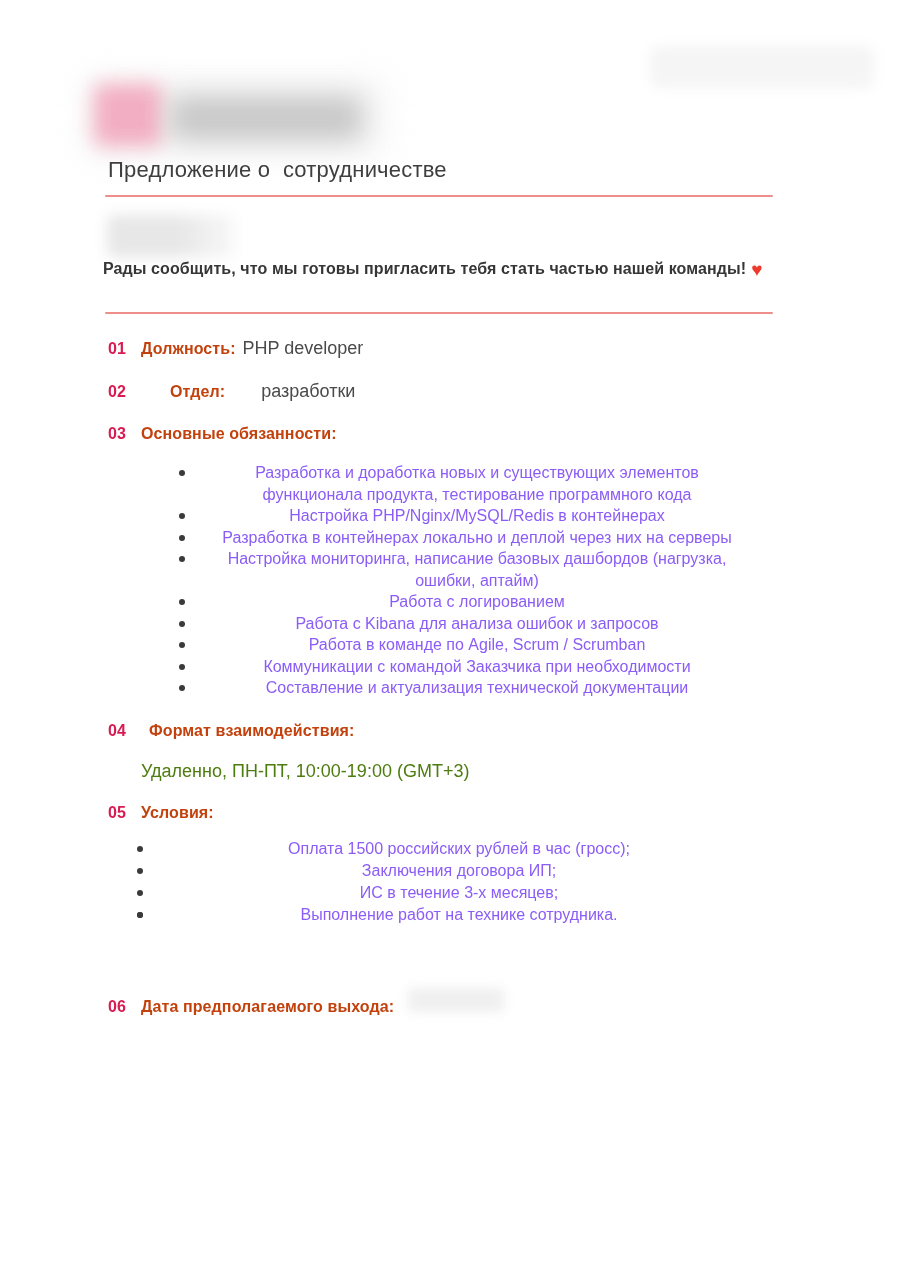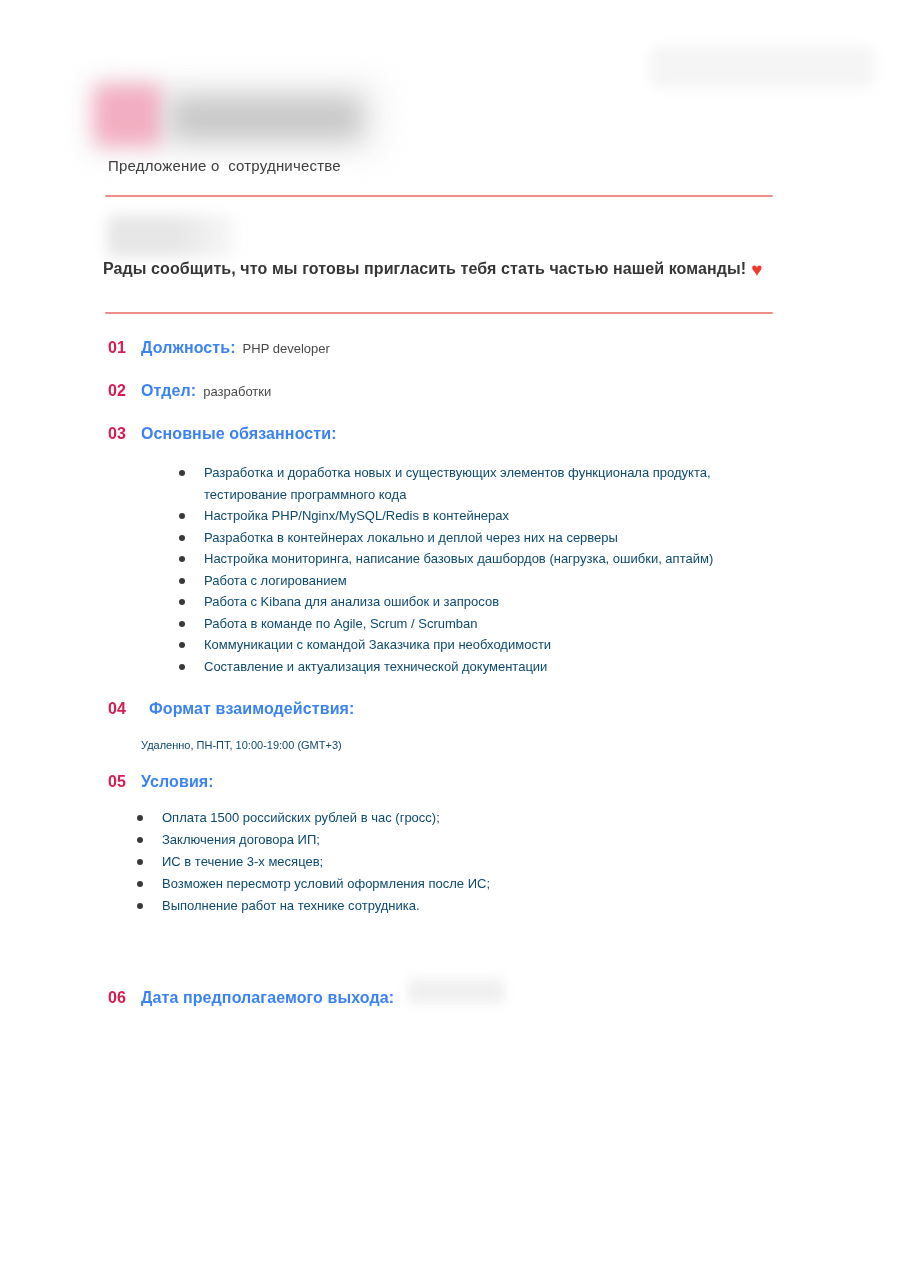--- a/index.html
+++ b/index.html
@@ -33,56 +33,56 @@
     border-radius:6px;filter:blur(7px);
   }
   .blur-date{
     display:inline-block;width:96px;height:24px;margin-left:7px;
     background:#efefef;border-radius:4px;filter:blur(6px);
     vertical-align:middle;
   }
   
   .title{
     position:absolute;left:108px;top:157px;margin:0;
-    font-size:15px;font-weight:400;color:#3e3e3e;
+    font-size:22px;font-weight:400;color:#3e3e3e;
     white-space:pre-wrap;letter-spacing:.2px;
   }
   .divider{
     position:absolute;left:105px;width:668px;height:2px;
     background:#ea7a76;border-radius:2px;opacity:.85;
   }
   .d1{top:195px;}
   .d2{top:312px;}
   .greeting{
     position:absolute;left:103px;top:259px;margin:0;
     font-size:16px;font-weight:700;color:#363636;letter-spacing:.1px;
   }
   .heart{color:#ee392d;font-size:19px;font-weight:400;margin-left:5px;vertical-align:-2px;}
   
   .body{position:absolute;left:0;top:326px;width:906px;}
   .sec{display:flex;align-items:baseline;padding-left:108px;font-size:16px;line-height:20px;}
   .num{color:#d81b51;font-weight:700;flex:none;width:24px;margin-right:9px;}
-  .lbl{font-weight:700;color:#3b82f6;margin-right:7px;white-space:nowrap;letter-spacing:.1px;}
-  .val{color:#4a4a4a;font-weight:400;font-size:13px;}
+  .lbl{font-weight:700;color:#c2410c;margin-right:7px;white-space:nowrap;letter-spacing:.1px;}
+  .val{color:#4a4a4a;font-weight:400;font-size:18px;}
   .s1{margin-top:12px;}
-  .s2{margin-top:22px;}
+  .s2{margin-top:22px;gap:29px;}
   .s3{margin-top:22px;}
   .s4{margin-top:22px;gap:8px;}
   .s5{margin-top:21px;}
   .s6{margin-top:62px;}
-  .bullets{list-style:none;margin:0;padding:0;color:#0c4a6e;font-size:13px;}
+  .bullets{list-style:none;margin:0;padding:0;color:#8b5cf6;font-size:16px;text-align:center;}
   .b3{margin:18px 0 0 178px;width:572px;}
   .b3 li{position:relative;padding-left:26px;line-height:21.5px;margin:0;}
   .b5{margin:15px 0 0 136px;width:620px;}
   .b5 li{position:relative;padding-left:26px;line-height:22px;margin:0;}
   .dot{
     position:absolute;left:1px;top:8px;width:6px;height:6px;
     background:#3a3a3a;border-radius:50%;
   }
-  .val4{margin:20px 0 0 141px;font-size:11px;color:#0c4a6e;}
+  .val4{margin:20px 0 0 141px;font-size:18px;color:#4d7c0f;}
 </style>
 </head>
 <body>
 
 <div class="page">
 
   <div class="blur-top-right"></div>
 
   <div>
     <div class="logo-halo"></div>
@@ -140,21 +140,21 @@
 
     <div class="sec s5">
       <span class="num">05</span>
       <span class="lbl">Условия:</span>
     </div>
 
     <ul class="bullets b5">
       <li><span class="dot"></span><span>Оплата 1500 российских рублей в час (гросс);</span></li>
       <li><span class="dot"></span><span>Заключения договора ИП;</span></li>
       <li><span class="dot"></span><span>ИС в течение 3-х месяцев;</span></li>
-      <li><span class="dot"></span><span>Возможен пересмотр условий оформления после ИС;</span></li>
+      <li><span class="dot"></span></li>
       <li><span class="dot"></span><span>Выполнение работ на технике сотрудника.</span></li>
     </ul>
 
     <div class="sec s6">
       <span class="num">06</span>
       <span class="lbl">Дата предполагаемого выхода:</span>
       <span class="blur-date"></span>
     </div>
 
   </div>

